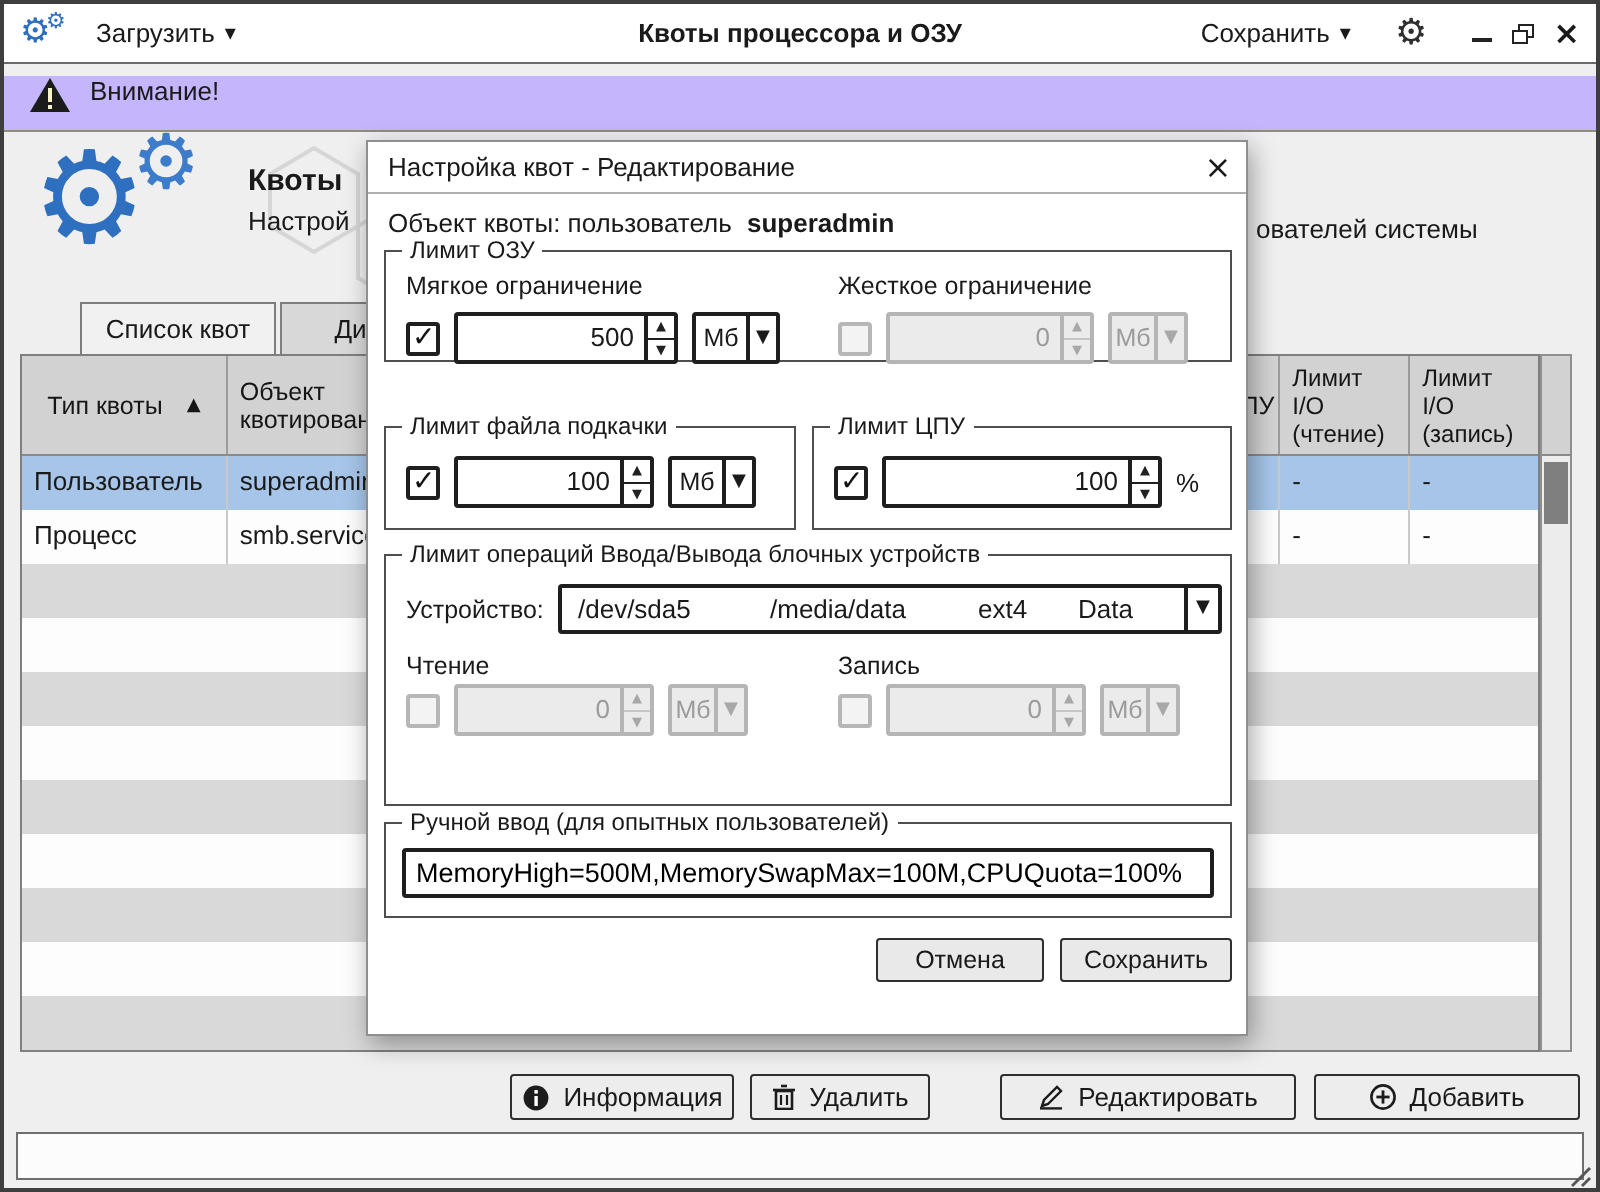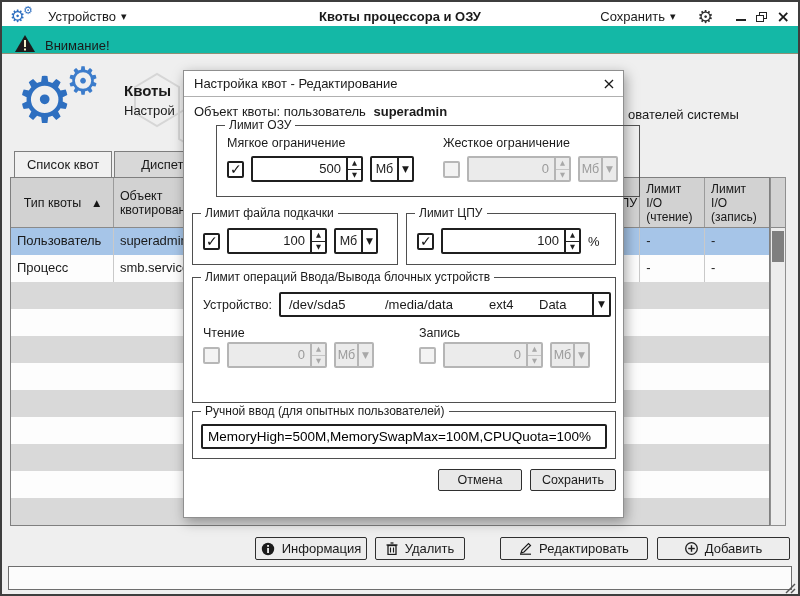--- a/index.html
+++ b/index.html
@@ -19,34 +19,34 @@
   .tb-gear { font-size:18px; line-height:18px; color:#2f2f2f; }
   .winctl { display:flex; align-items:center; gap:10px; margin-left:6px; }
   .ico-min { display:inline-block; width:10px; height:8px; border-bottom:2px solid #222; }
   .ico-max { position:relative; display:inline-block; width:11px; height:10px; }
   .ico-max i { position:absolute; width:8px; height:7px; border:1.4px solid #222; background:#fff; }
   .ico-max .back { right:0; top:0; }
   .ico-max .front { left:0; bottom:0; }
   .ico-close { font-size:16px; line-height:14px; font-weight:bold; }
 
   
-  .warnbar { position:absolute; left:0; top:24px; width:796px; height:28px; background:#14b8a6; border-bottom:1px solid #8f8f76; display:flex; align-items:flex-end; gap:9px; padding:0 12px; font-size:13px; }
+  .warnbar { position:absolute; left:0; top:36px; width:796px; height:28px; background:#c4b5fd; border-bottom:1px solid #8f8f76; display:flex; align-items:flex-start; gap:9px; padding:0 12px; font-size:13px; }
 
   
   .hexes { position:absolute; left:110px; top:56px; z-index:0; }
   .page-logo { position:absolute; left:14px; top:62px; width:100px; height:90px; z-index:1; }
   .page-logo .g1 { position:absolute; left:0; top:4px; font-size:64px; line-height:64px; color:#2e6fc0; }
   .page-logo .g2 { position:absolute; left:50px; top:-2px; font-size:38px; line-height:38px; color:#3c7ccb; }
   .page-heading { position:absolute; left:122px; top:80px; font-size:15px; font-weight:bold; z-index:1; }
   .sub-left { position:absolute; left:122px; top:101px; font-size:13px; z-index:1; }
   .sub-right { position:absolute; left:626px; top:105px; font-size:13px; z-index:1; }
 
   
   .tabs { position:absolute; left:12px; top:149px; height:27px; display:flex; z-index:1; }
-  .tab { height:27px; border:1px solid #7e7e7e; font-size:13px; display:flex; align-items:center; justify-content:center; }
+  .tab { height:27px; border:1px solid #7e7e7e; font-size:13px; display:flex; align-items:center; justify-content:center;margin-left:26px; }
   .tab.active { background:#f1f1f1; border-bottom-color:#f1f1f1; }
   .tab.inactive { background:#d8d8d8; margin-left:2px; }
 
   
   .table { position:absolute; left:8px; top:175px; width:760px; height:349px; background:#fff; border:1px solid #7f7f7f; z-index:1; overflow:hidden; }
   .thead { display:flex; height:50px; background:#d2d2d2; border-bottom:1px solid #8a8a8a; }
   .th { border-right:1px solid #9b9b9b; display:flex; flex-direction:column; justify-content:center; padding:2px 6px; font-size:12.5px; color:#161616; }
   .th.c1 { width:103px; flex-direction:row; align-items:center; }
   .th.c2 { width:140px; }
   .th.c3 { width:387px; align-items:flex-end; padding-right:2px; }
@@ -126,21 +126,21 @@
 <body>
 
 <div class="window">
 
   <div class="titlebar">
     <div class="tb-logo">
       <span class="g1 sym">⚙</span>
       <span class="g2 sym">⚙</span>
     </div>
     <div class="menu-btn dd-caret">
-      <span>Устройство</span>
+      <span>Загрузить</span>
     </div>
     <div class="tb-title">Квоты процессора и ОЗУ</div>
     <div class="tb-right">
       <div class="menu-btn dd-caret">
         <span>Сохранить</span>
       </div>
       <span class="tb-gear sym">⚙</span>
       <div class="winctl">
         <span class="ico-min"></span>
         <span class="ico-max">
@@ -284,21 +284,21 @@
   <div class="dialog">
     <div class="dlg-head">
       <span class="dlg-title">Настройка квот - Редактирование</span>
       <span class="dlg-close sym">×</span>
     </div>
     <div class="obj-line">
       <span>Объект квоты: пользователь</span>
       <b>superadmin</b>
     </div>
 
-    <div class="group" style="left:8px; top:54px; width:424px; height:72px;margin-left:24px;">
+    <div class="group" style="left:8px; top:54px; width:424px; height:56px;">
       <span class="legend">Лимит ОЗУ</span>
       <span class="flabel" style="left:10px; top:10px;">Мягкое ограничение</span>
       <span class="flabel" style="left:226px; top:10px;">Жесткое ограничение</span>
       <div class="crow" style="left:10px; top:30px;">
         <div class="cb checked"></div>
         <div class="spin w112">
           <div class="val">500</div>
           <div class="btns">
             <span class="up">▲</span>
             <span>▼</span>

